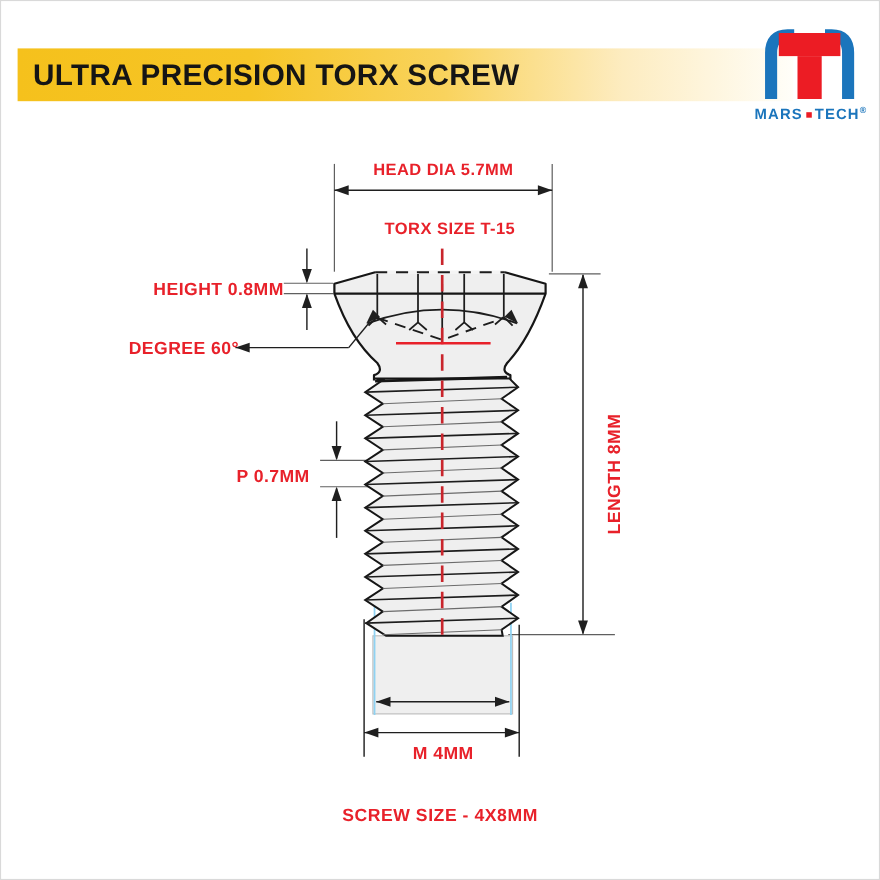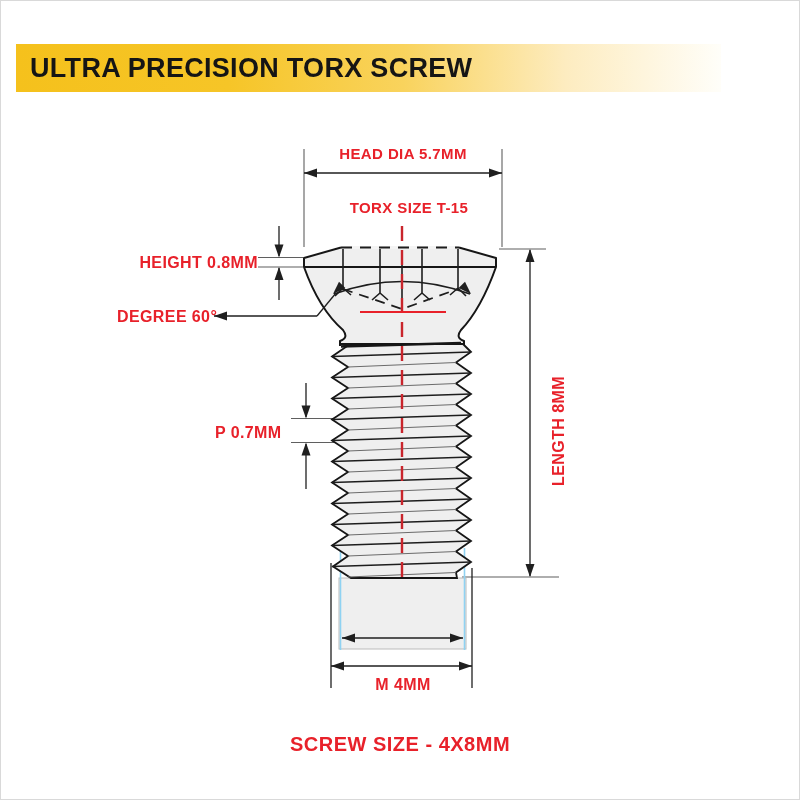--- a/index.html
+++ b/index.html
@@ -34,31 +34,40 @@
   .dim{stroke:#1f1f1f;stroke-width:1.3;fill:none;}
   .ah{fill:#1f1f1f;}
   .ext{stroke:#5f5f5f;stroke-width:1.1;}
   .torx{stroke:#1d1d1d;stroke-width:1.6;fill:none;}
   .hidden-dash{stroke:#1d1d1d;stroke-width:1.8;fill:none;stroke-dasharray:11 8;}
   .blueline{stroke:var(--minor-blue);stroke-width:1.6;}
   .centerline{stroke:var(--centerline-red);stroke-width:2.4;stroke-dasharray:15 9;}
   .redline{stroke:var(--accent-red);stroke-width:2.2;}
 
   .footer{position:absolute;left:0;top:733px;width:800px;text-align:center;
-    font-size:20px;font-weight:700;letter-spacing:.5px;color:var(--accent-red);}
+    font-size:16px;font-weight:700;letter-spacing:.5px;color:var(--accent-red);}
 </style>
 </head>
 <body>
 
 <div id="stage">
 
   <div class="titlebar">
     <div class="title">ULTRA PRECISION TORX SCREW</div>
   </div>
 
+  <div class="logo">
+    <svg width="94" height="64" viewBox="0 0 94 64">
+      <path d="M12,64 L12,22 Q12,6 27,6 L33,6" fill="none" stroke="#1B75BC" stroke-width="11"></path>
+      <path d="M82,64 L82,22 Q82,6 67,6 L61,6" fill="none" stroke="#1B75BC" stroke-width="11"></path>
+      <rect x="19" y="4" width="56" height="21" fill="#EC1C24"></rect>
+      <rect x="36" y="25" width="22" height="39" fill="#EC1C24"></rect>
+    </svg>
+    <div class="logo-words"><span>MARS</span><span class="logo-dot"></span><span>TECH</span><span class="logo-reg">®</span></div>
+  </div>
 
   <svg class="draw" width="800" height="800" viewBox="0 0 800 800" xmlns="http://www.w3.org/2000/svg" xmlns:xlink="http://www.w3.org/1999/xlink">
 
     <defs>
       <g id="ah">
           <polygon points="0,0 -13,-4.5 -13,4.5"></polygon>
         </g>
       <g id="tpair">
         <line class="ridge" x1="471" y1="352" x2="332" y2="356.5"></line>
         <line class="root" x1="456" y1="362.5" x2="348" y2="367"></line>

